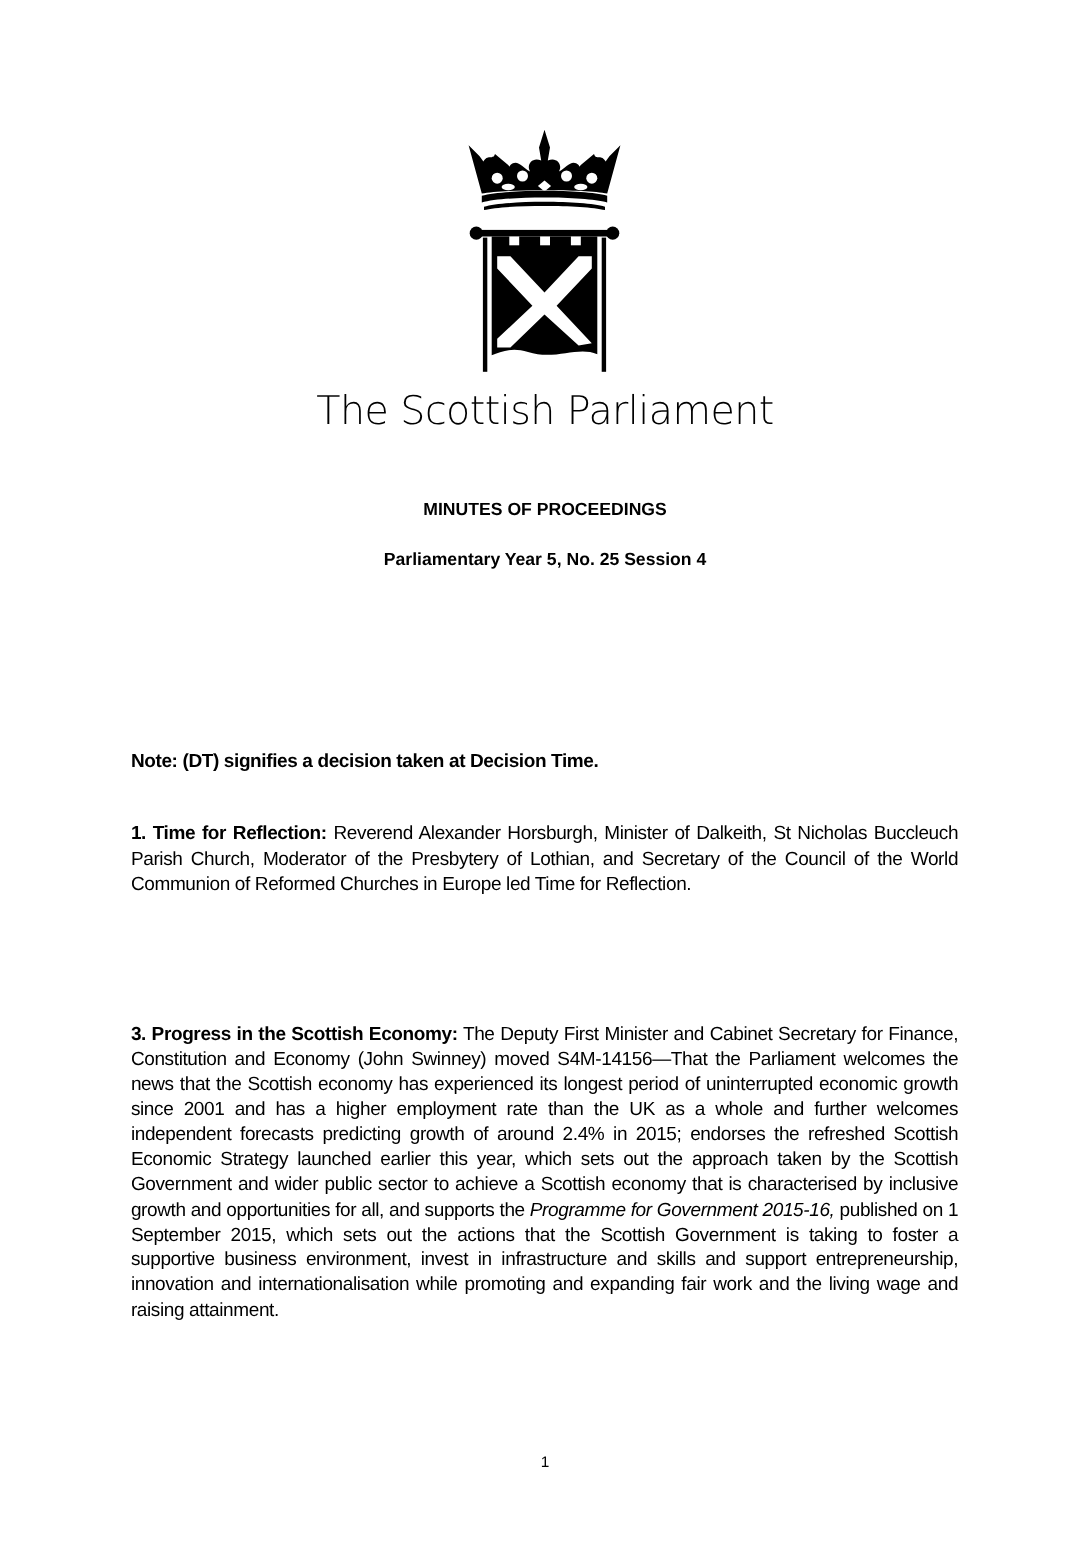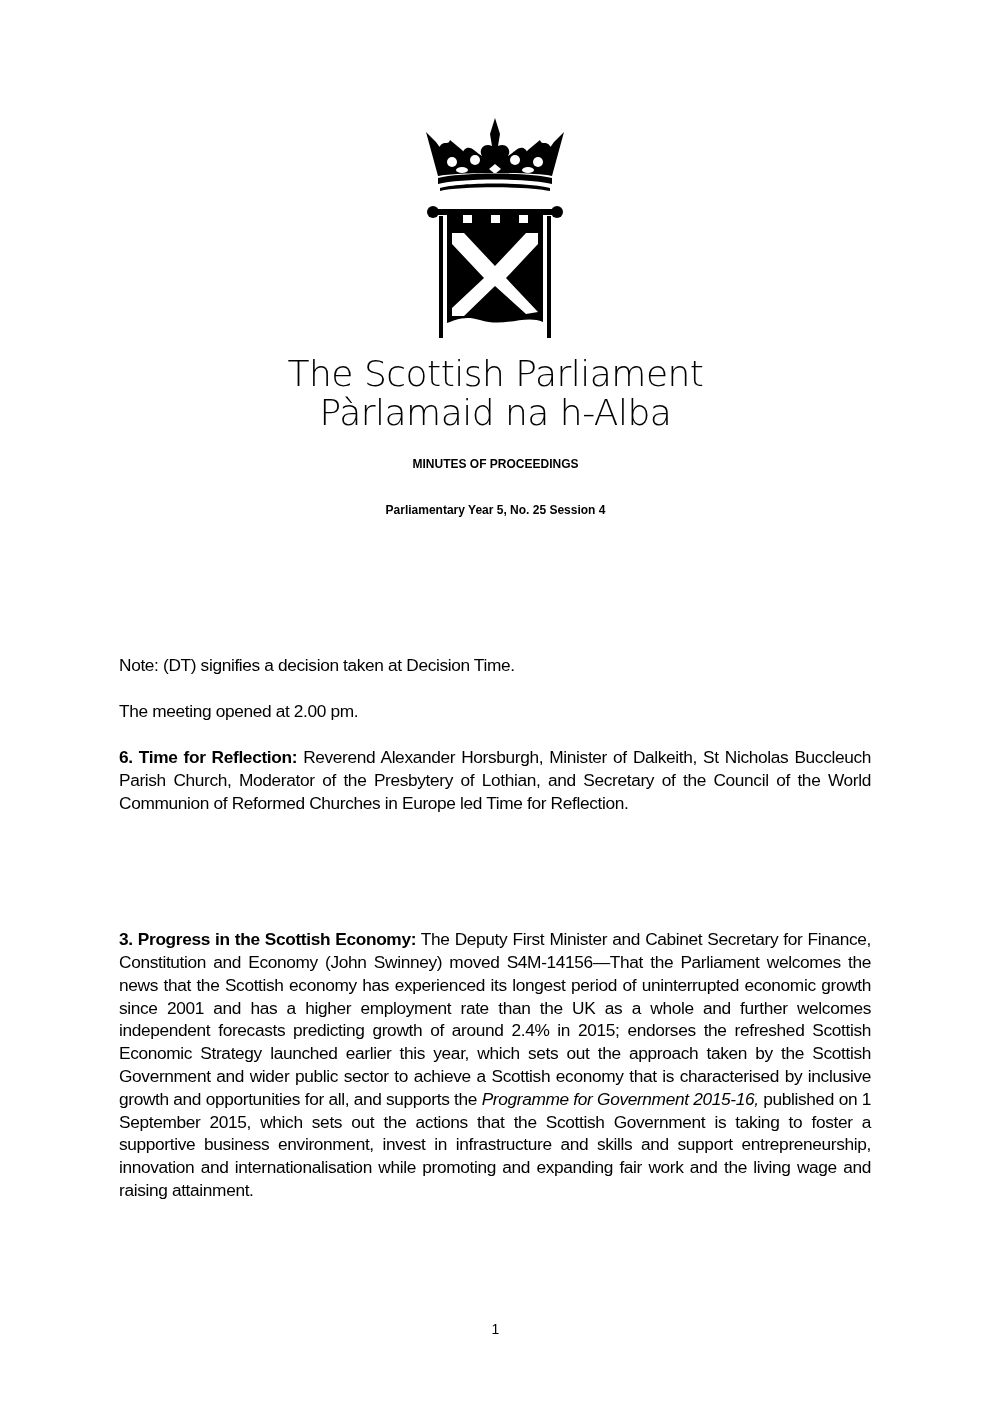--- a/index.html
+++ b/index.html
@@ -8,30 +8,30 @@
 
   .logo { position: absolute; left: 420px; top: 116px; width: 150px; height: 225px; }
 
   .wordmark { position: absolute; left: 0; width: 991px; text-align: center;
     font-family: "DejaVu Sans", sans-serif; font-weight: 300; font-size: 36px; line-height: 40px;
     letter-spacing: -0.5px; }
   .wm1 { top: 354px; }
   .wm2 { top: 393px; }
 
   .centered { position: absolute; left: 0; width: 991px; text-align: center;
-    font-family: "Liberation Sans", sans-serif; font-weight: bold; font-size: 12px; line-height: 20px; }
+    font-family: "Liberation Sans", sans-serif; font-weight: bold; font-size: 16px; line-height: 20px; }
   .h1 { top: 454px; }
   .h2 { top: 500px; }
   .h3 { top: 546px; }
   .h4 { top: 592px; }
 
   .body { position: absolute; left: 119px; width: 752px;
     font-family: "Liberation Sans", sans-serif; font-size: 17.3px; line-height: 22.8px;
     text-align: justify; letter-spacing: -0.35px; }
-  .p-note { top: 637px; }
+  .p-note { top: 663px; font-weight: bold; }
   .p-open { top: 683px; }
   .p-1 { top: 729px; }
   .p-2 { top: 843px; }
   .p-3 { top: 911px; }
   .p-jb { top: 1254px; }
   .body b { font-weight: bold; }
   .body i { font-style: italic; margin-top: 20px; }
 
   .pagenum { position: absolute; left: 0; width: 991px; top: 1321px; text-align: center;
     font-family: "Liberation Sans", sans-serif; font-size: 14px; }
@@ -63,28 +63,26 @@
 
     <path d="M27 99 L123 99 L123 206 C105 198 85 212 60 204 C45 199 35 204 27 207 Z" fill="#000"></path>
     <rect x="43" y="99" width="9" height="8" fill="#fff"></rect>
     <rect x="71" y="99" width="9" height="8" fill="#fff"></rect>
     <rect x="99" y="99" width="9" height="8" fill="#fff"></rect>
 
     <path d="M32 117 L44 117 L75 150 L106 117 L118 117 L118 128 L86 162 L118 196 L106 198 L75 170 L44 200 L32 200 L32 192 L64 162 L32 128 Z" fill="#fff"></path>
   </svg>
 
   <div class="wordmark wm1">The Scottish Parliament</div>
-  <div class="wordmark wm2">Pàrlamaid na h-Alba</div>
 
   <div class="centered h1">MINUTES OF PROCEEDINGS</div>
   <div class="centered h2">Parliamentary Year 5, No. 25 Session 4</div>
 
   <p class="body p-note">Note: (DT) signifies a decision taken at Decision Time.</p>
-  <p class="body p-open">The meeting opened at 2.00 pm.</p>
 
-  <p class="body p-1"><b>6. Time for Reflection:</b><span> Reverend Alexander Horsburgh, Minister of Dalkeith, St Nicholas Buccleuch Parish Church, Moderator of the Presbytery of Lothian, and Secretary of the Council of the World Communion of Reformed Churches in Europe led Time for Reflection.</span></p>
+  <p class="body p-1"><b>1. Time for Reflection:</b><span> Reverend Alexander Horsburgh, Minister of Dalkeith, St Nicholas Buccleuch Parish Church, Moderator of the Presbytery of Lothian, and Secretary of the Council of the World Communion of Reformed Churches in Europe led Time for Reflection.</span></p>
 
 
   <p class="body p-3"><b>3. Progress in the Scottish Economy:</b><span> The Deputy First Minister and Cabinet Secretary for Finance, Constitution and Economy (John Swinney) moved S4M-14156—That the Parliament welcomes the news that the Scottish economy has experienced its longest period of uninterrupted economic growth since 2001 and has a higher employment rate than the UK as a whole and further welcomes independent forecasts predicting growth of around 2.4% in 2015; endorses the refreshed Scottish Economic Strategy launched earlier this year, which sets out the approach taken by the Scottish Government and wider public sector to achieve a Scottish economy that is characterised by inclusive growth and opportunities for all, and supports the </span><i>Programme for Government 2015-16,</i><span> published on 1 September 2015, which sets out the actions that the Scottish Government is taking to foster a supportive business environment, invest in infrastructure and skills and support entrepreneurship, innovation and internationalisation while promoting and expanding fair work and the living wage and raising attainment.</span></p>
 
 
   <div class="pagenum">1</div>
 </div>
 
 </body></html>

